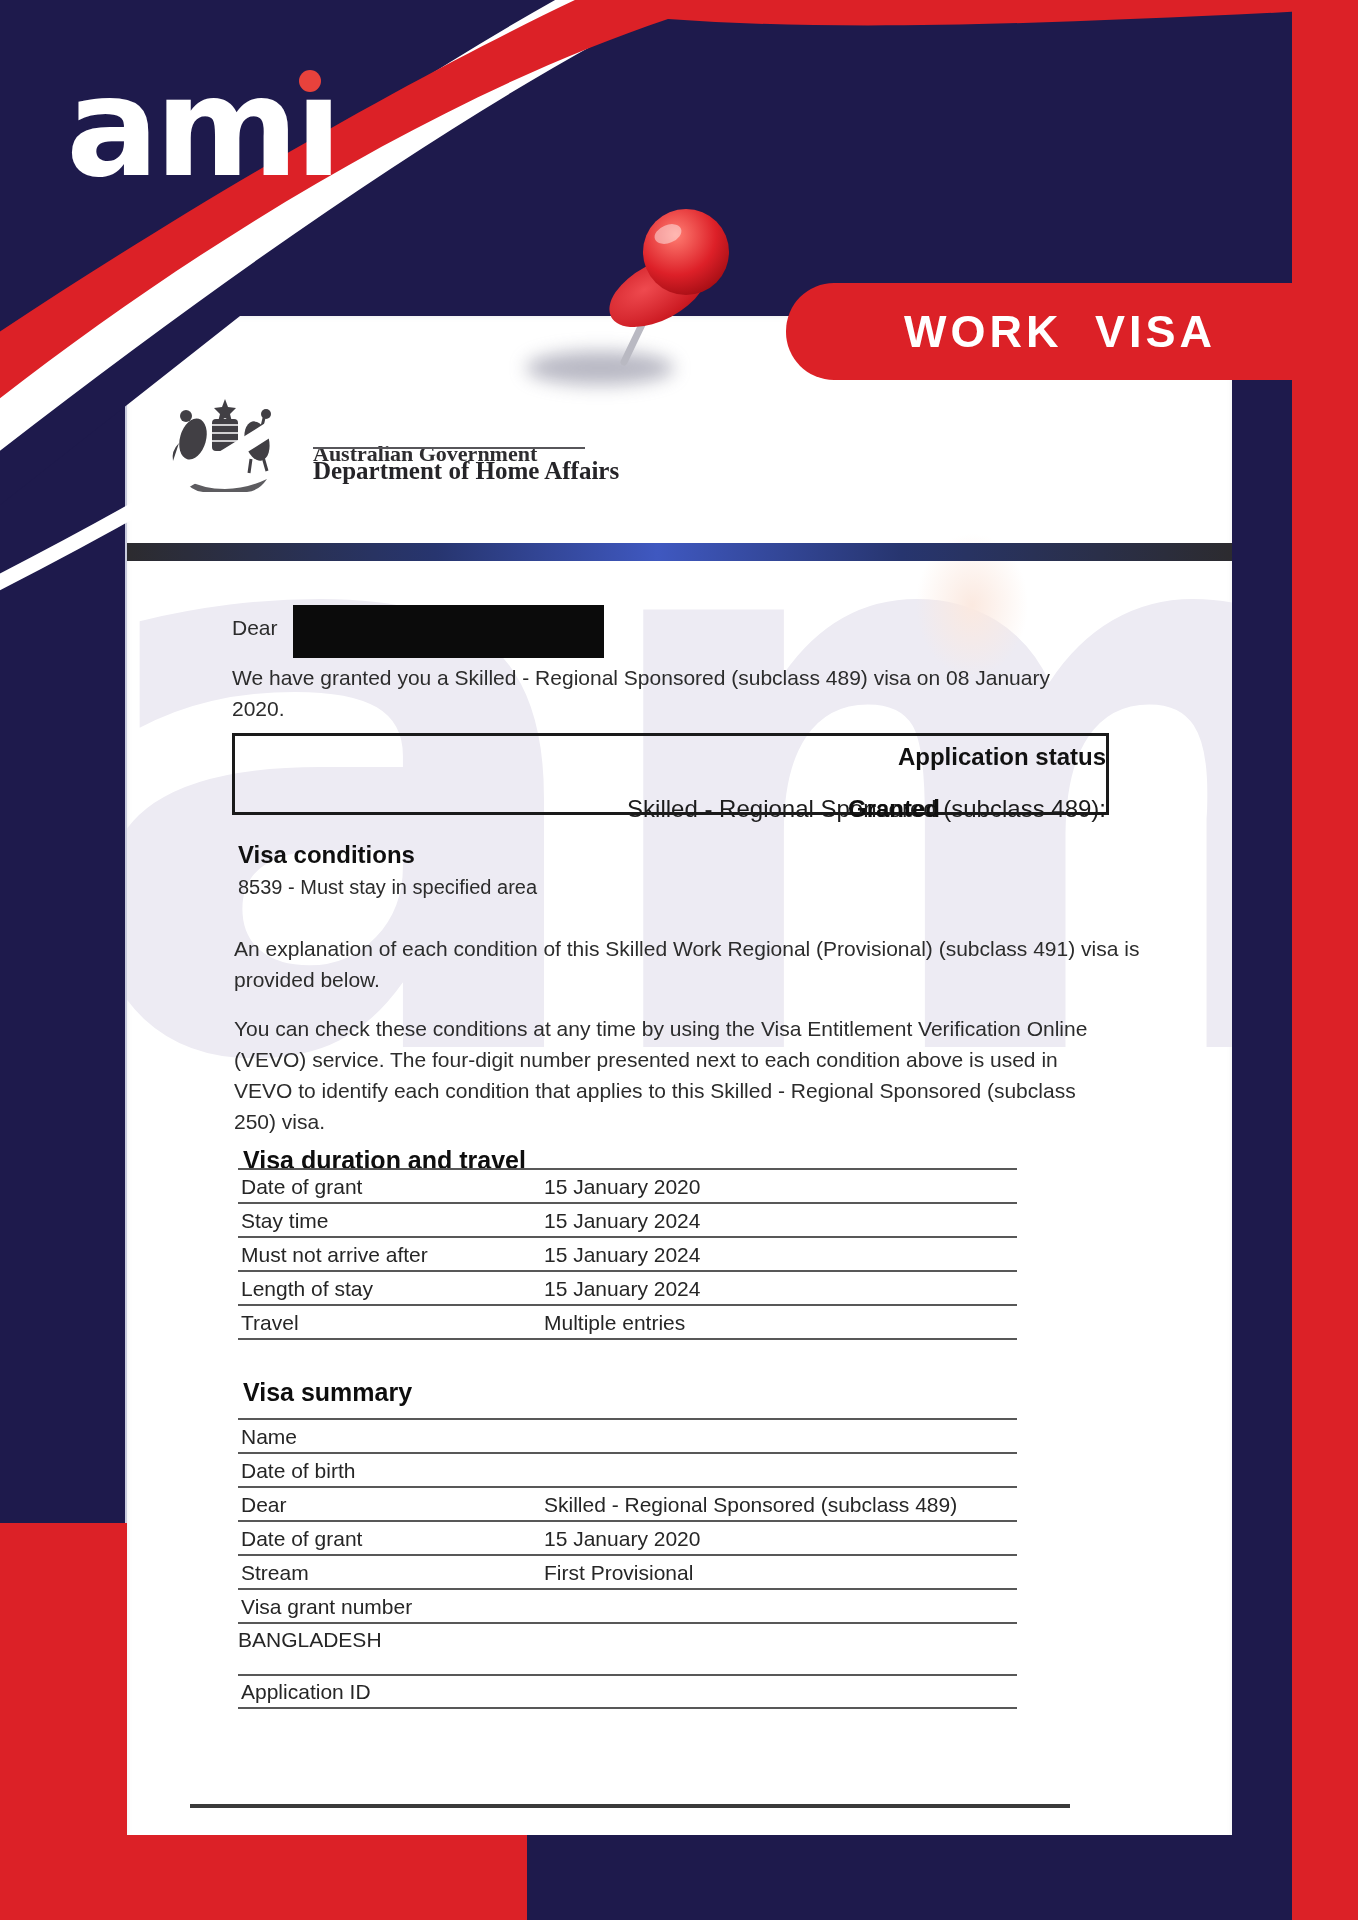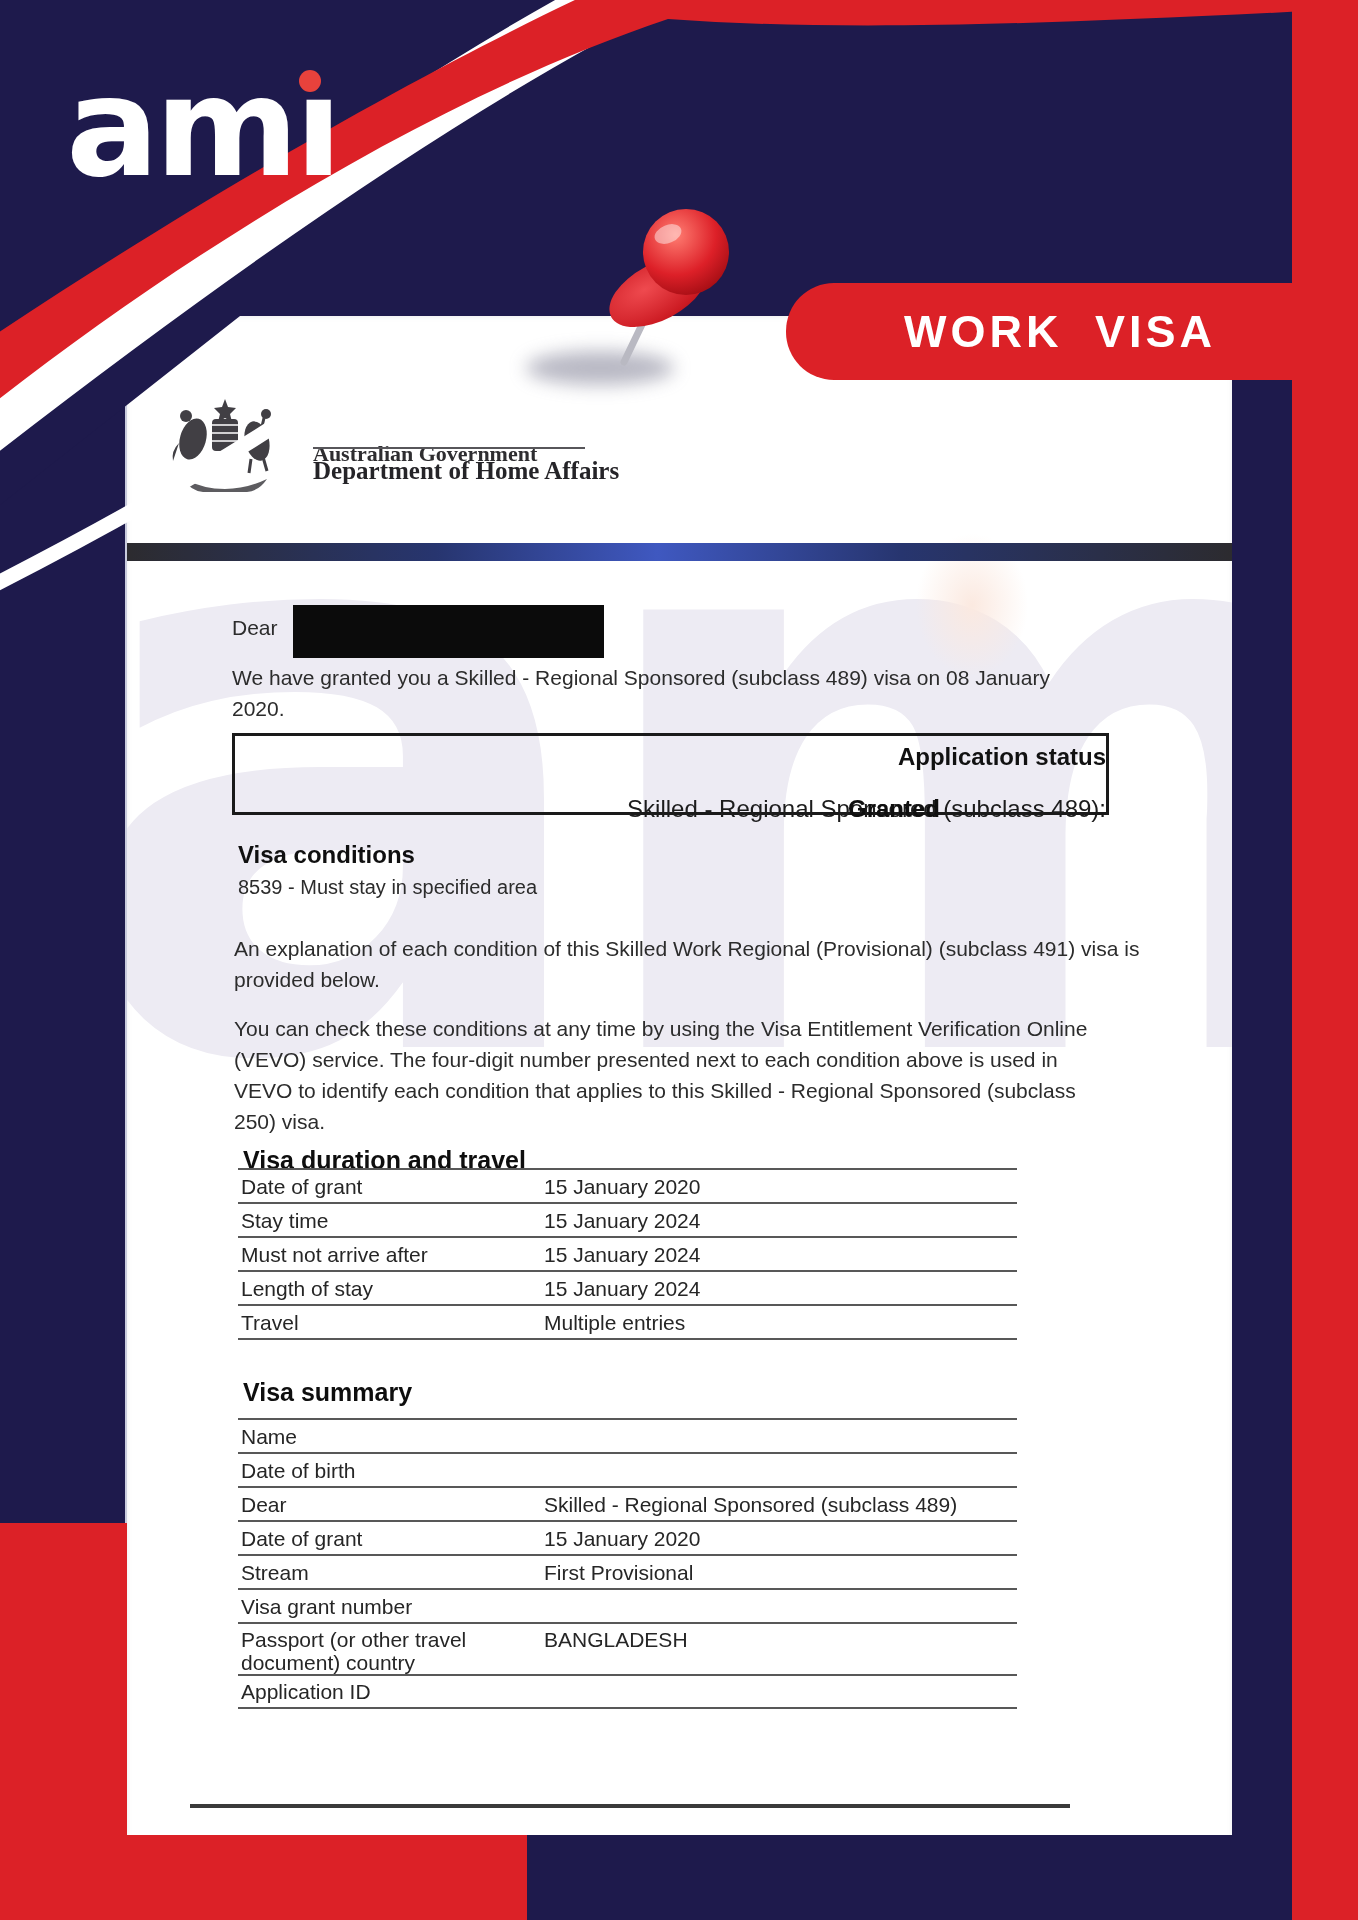--- a/index.html
+++ b/index.html
@@ -221,21 +221,20 @@
     </div>
     <div class="trow">
       <div class="tlabel">Stream</div>
       <div class="tvalue">First Provisional</div>
     </div>
     <div class="trow">
       <div class="tlabel">Visa grant number</div>
       <div class="tvalue"></div>
     </div>
     <div class="trow tall">
-      <div class="tlabel">Passport (or other travel document) country</div>
       <div class="tvalue">BANGLADESH</div>
     </div>
     <div class="trow h33">
       <div class="tlabel">Application ID</div>
       <div class="tvalue"></div>
     </div>
   </div>
 
   <div class="abs final-line"></div>
 </div>

